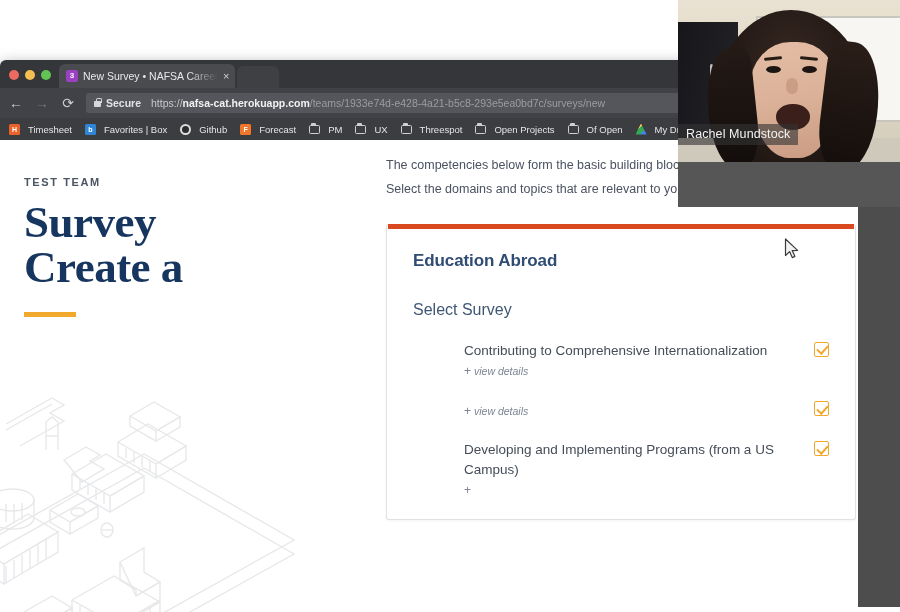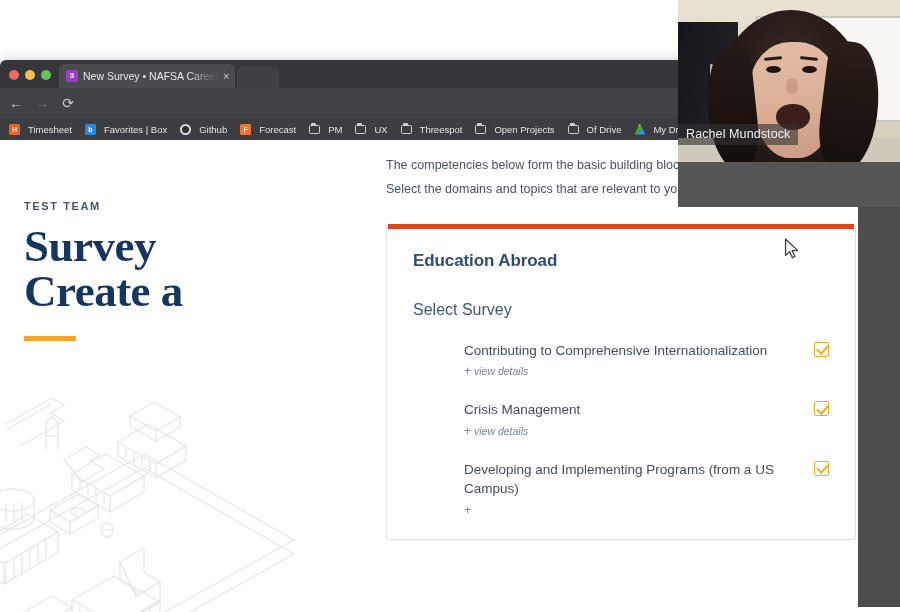--- a/index.html
+++ b/index.html
@@ -176,21 +176,20 @@
     padding: 36px 0 0 24px;
     overflow: hidden;
   }
   .team-eyebrow {
     font-size: 11px;
     letter-spacing: 1.6px;
     font-weight: bold;
     color: #4c5563;
     text-transform: uppercase;
     margin-bottom: 12px;
-    margin-top: 24px;
   }
   .hero-title {
     font-family: "Liberation Serif", serif;
     font-size: 45px;
     line-height: 1.0;
     font-weight: bold;
     color: #16355f;
     letter-spacing: -0.5px;
   }
   .hero-rule {
@@ -453,20 +452,25 @@
         <span class="tab-title">New Survey • NAFSA Career P</span>
         <span class="tab-close">×</span>
       </div>
       <div class="tab-ghost"></div>
     </div>
 
     <div class="navbar">
       <span class="navbtn">←</span>
       <span class="navbtn disabled">→</span>
       <span class="navbtn">⟳</span>
+      <div class="omnibox">
+        <span class="lock-ico"></span>
+        <span class="secure-word">Secure</span>
+        <span class="url-wrap"><span class="url-scheme">https://</span><span class="url-host">nafsa-cat.herokuapp.com</span><span class="url-path">/teams/1933e74d-e428-4a21-b5c8-293e5ea0bd7c/surveys/new</span></span>
+      </div>
     </div>
 
     <div class="bookmarks" id="bookmarks-bar">
         <div class="bm">
           <span class="bm-ico timesheet">H</span>
           <span>Timesheet</span>
         </div>
         <div class="bm">
           <span class="bm-ico box">b</span>
           <span>Favorites | Box</span>
@@ -490,21 +494,21 @@
         <div class="bm">
           <span class="bm-ico folder"></span>
           <span>Threespot</span>
         </div>
         <div class="bm">
           <span class="bm-ico folder"></span>
           <span>Open Projects</span>
         </div>
         <div class="bm">
           <span class="bm-ico folder"></span>
-          <span>Of Drive</span>
+          <span>Of Open</span>
         </div>
         <div class="bm">
           <span class="bm-ico drive"></span>
           <span>My Drive - Google…</span>
         </div>
         <div class="bm">
           <span class="bm-ico teal"></span>
           <span>B</span>
         </div>
       </div>
@@ -604,21 +608,20 @@
                       <span class="plus">+</span>
                       <span>view details</span>
                     </div>
                   </div>
                   <div class="topic-chk-wrap">
                     <span class="chk"></span>
                   </div>
                 </div>
                 <div class="topic-row">
                   <div class="topic-main">
-                    <div class="topic-name">Crisis Management</div>
                     <div class="view-details">
                       <span class="plus">+</span>
                       <span>view details</span>
                     </div>
                   </div>
                   <div class="topic-chk-wrap">
                     <span class="chk"></span>
                   </div>
                 </div>
                 <div class="topic-row">

